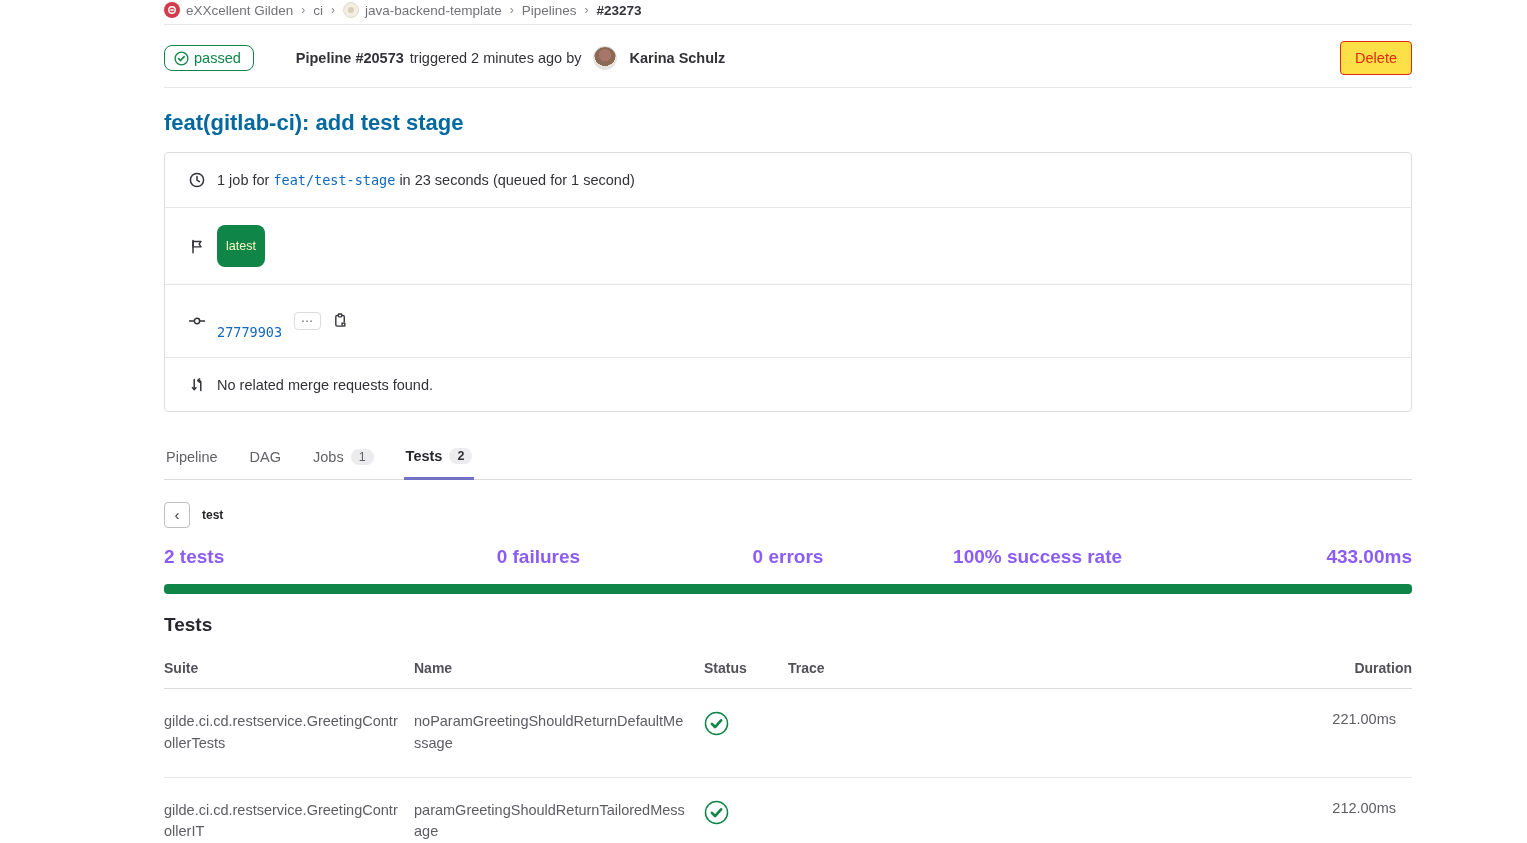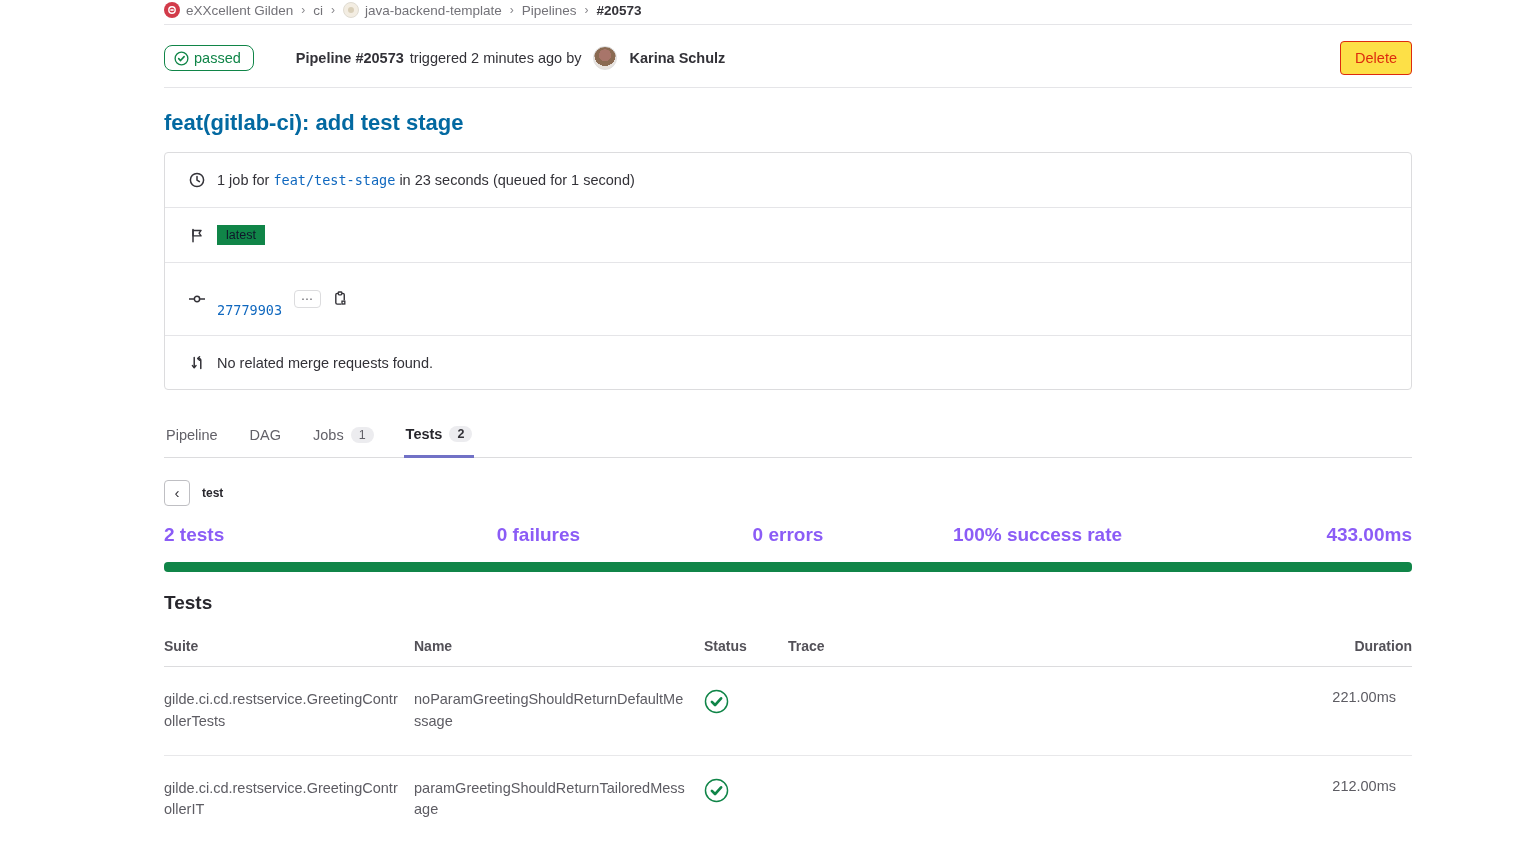--- a/index.html
+++ b/index.html
@@ -63,22 +63,22 @@
   .info-box { border: 1px solid #dcdcde; border-radius: 4px; }
   .info-row {
     display: flex; align-items: center; gap: 12px;
     padding: 17px 24px; min-height: 54px;
   }
   .info-row + .info-row { border-top: 1px solid #e5e5e8; }
   .info-icon { color: #333238; display: inline-flex; width: 16px; justify-content: center; }
   .mono { font-family: "DejaVu Sans Mono", "Liberation Mono", monospace; font-size: 13.5px; }
   a.link { color: #1068bf; text-decoration: none; cursor: pointer; margin-top: 22px; }
   .latest-badge {
-    background: #108548; color: #0f172a; border-radius: 0;
-    padding: 3px 9px; font-size: 12.5px;
+    background: #108548; color: #fef9c3; border-radius: 8px;
+    padding: 14px 9px; font-size: 12.5px;
   }
   .ellipsis-btn {
     border: 1px solid #dcdcde; background: #fff; border-radius: 4px;
     font-size: 12px; color: #626168; padding: 0 6px; height: 18px; line-height: 14px;
     cursor: pointer; letter-spacing: 1px;
   }
   .copy-btn { background: none; border: none; padding: 0; cursor: pointer; color: #333238; display: inline-flex; }
 
   
   .tabs { display: flex; gap: 28px; border-bottom: 1px solid #dcdcde; margin-top: 24px; }
@@ -153,21 +153,21 @@
       <span class="project-avatar">
           <span class="dot"></span>
         </span>
       <span>java-backend-template</span>
     </span>
     <span class="crumb-sep">›</span>
     <span class="crumb">
       <span>Pipelines</span>
     </span>
     <span class="crumb-sep">›</span>
-    <span class="crumb crumb-current">#20573</span>
+    <span class="crumb crumb-current">#23273</span>
   </nav>
 
   <div class="pipeline-header">
     <span class="status-badge">
       <span class="check-circle">
         <svg width="15" height="15" viewBox="0 0 16 16">
             <circle cx="8" cy="8" r="6.8" fill="none" stroke="#108548" stroke-width="1.4"></circle>
             <path d="M5 8.2l2 2 3.8-4.2" fill="none" stroke="#108548" stroke-width="1.7" stroke-linecap="round" stroke-linejoin="round"></path>
           </svg>
       </span>

